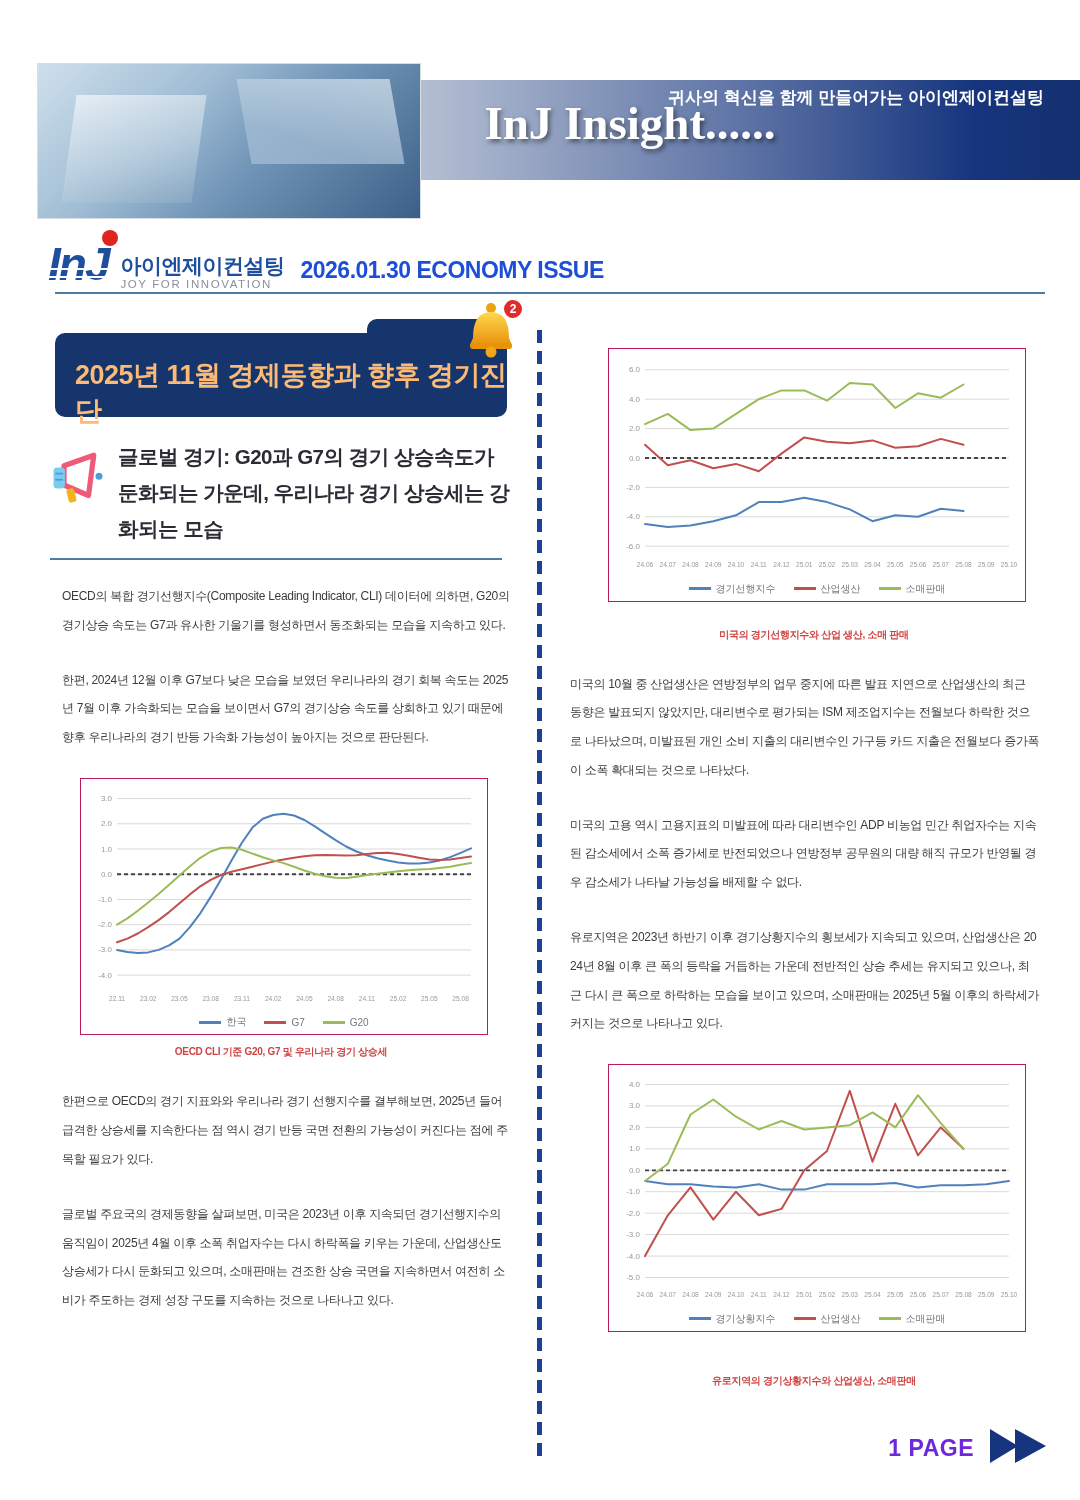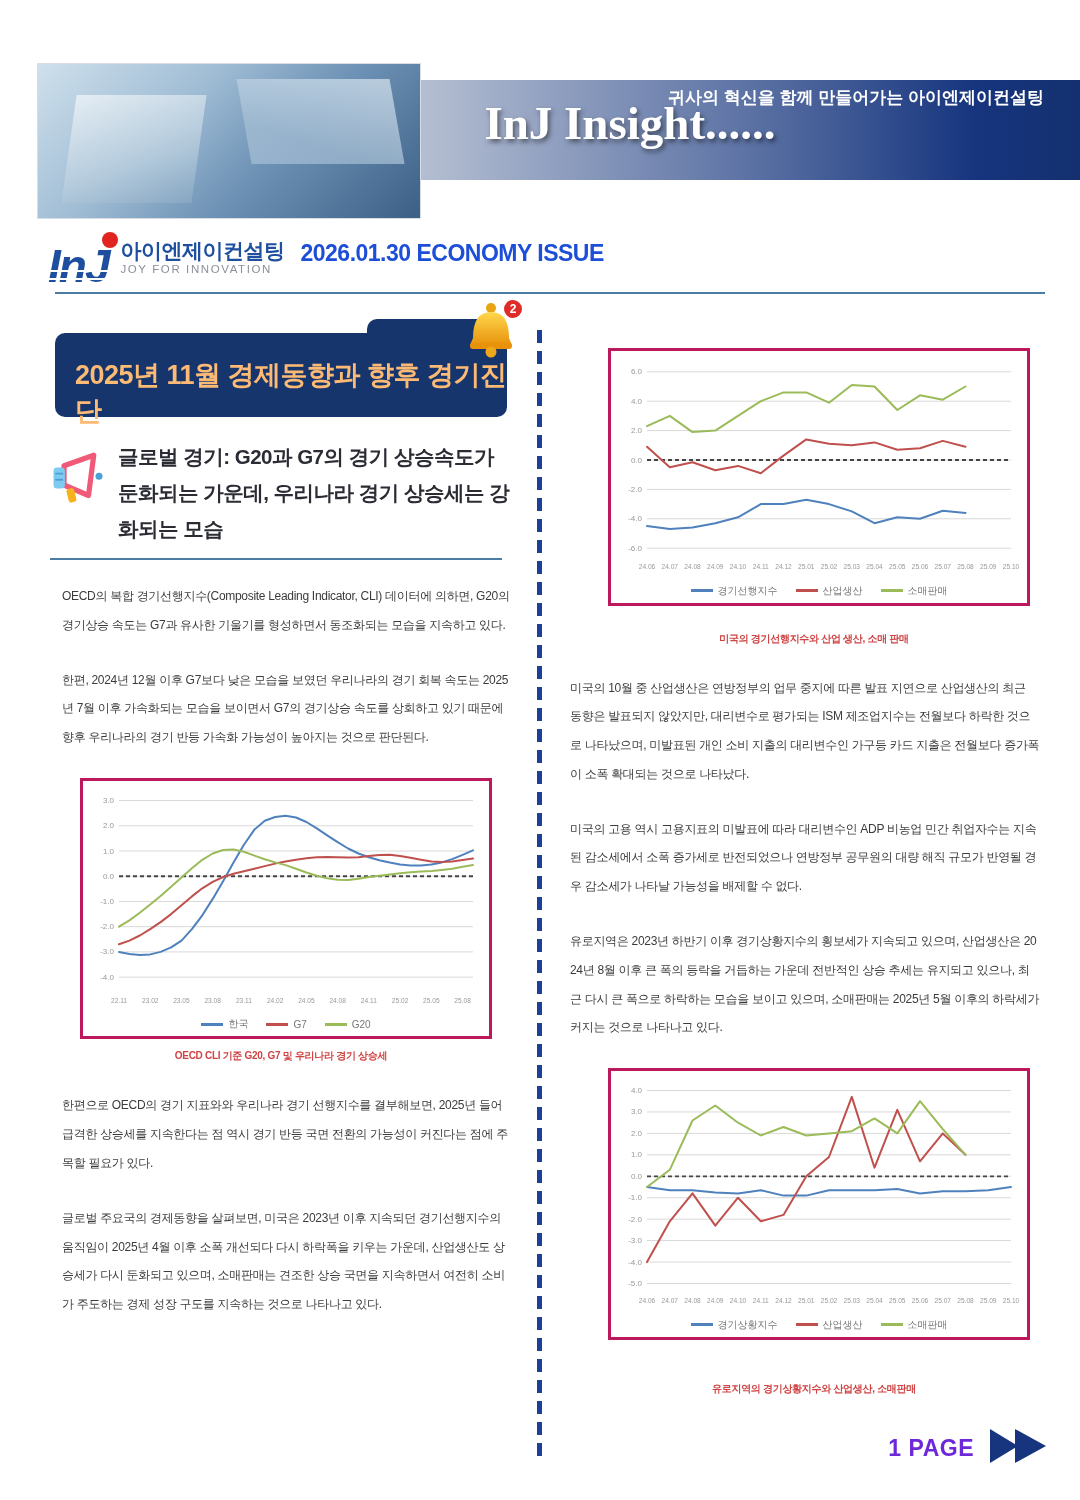--- a/index.html
+++ b/index.html
@@ -15,21 +15,21 @@
             text-shadow:2px 3px 5px rgba(0,0,0,0.5);}
   .photo{position:absolute;left:38px;top:64px;width:382px;height:154px;z-index:2;
          background:linear-gradient(135deg,#cfe0ec 0%,#9fbcd4 35%,#6f93b6 60%,#3c5f86 100%);
          box-shadow:0 0 0 1px #d7dde3;}
   .photo:before{content:"";position:absolute;left:8%;top:20%;width:34%;height:70%;
          background:linear-gradient(160deg,#eef4f8 0%,#b9cede 60%,#8aa9c4 100%);transform:skewX(-8deg);opacity:.8;}
   .photo:after{content:"";position:absolute;right:6%;top:10%;width:40%;height:55%;
          background:linear-gradient(200deg,#dce8f1 0%,#a7c0d6 70%);transform:skewX(10deg);opacity:.7;}
 
   
-  .logo-row{position:absolute;left:48px;top:240px;height:62px;display:flex;z-index:3;}
+  .logo-row{position:absolute;left:48px;top:228px;height:62px;display:flex;align-items:flex-end;z-index:3;}
   .inj-mark{position:relative;font-weight:900;font-style:italic;font-size:46px;line-height:52px;
             color:#1d4f9e;letter-spacing:-2px;padding-right:6px;}
   .inj-dot{position:absolute;right:-4px;top:-8px;width:16px;height:16px;border-radius:50%;background:#e02420;}
   .inj-stripe{position:absolute;left:0;width:64px;height:2px;background:#fff;}
   .logo-text{margin-left:6px;line-height:1;}
   .logo-co{color:#1d4f9e;font-weight:bold;font-size:21px;letter-spacing:-0.5px;}
   .logo-slogan{color:#8a8f99;font-size:11.5px;letter-spacing:1.6px;margin-top:3px;}
   .issue{margin-left:16px;font-weight:900;font-size:23px;color:#1d4ed8;letter-spacing:-0.5px;padding-bottom:6px;}
   .top-rule{position:absolute;left:55px;right:35px;top:292px;height:2px;background:#4c7ba3;}
 
@@ -52,21 +52,21 @@
                 word-break:break-all;}
   .heading-rule{position:absolute;left:50px;top:558px;width:452px;height:2px;background:#4b7da5;}
 
   
   .col{position:absolute;}
   .col-left{left:58px;top:582px;width:457px;}
   .col-right{left:566px;top:348px;width:478px;}
   .para{font-size:12px;line-height:28.8px;color:#3b3b3b;margin:0 4px 26px;word-break:break-all;letter-spacing:-0.3px;}
 
   
-  .chart-box{background:#fff;border:3px solid #be185d;padding:4px 2px 2px;}
+  .chart-box{background:#fff;border:1px solid #be185d;padding:4px 2px 2px;}
   .cb1{width:402px;margin:2px 0 10px 22px;}
   .cb2{width:412px;margin:0 0 0 42px;}
   .cb3{width:412px;margin:4px 0 0 42px;}
   .legend{text-align:center;margin:1px 0 3px;}
   .lg-item{display:inline-flex;align-items:center;margin:0 9px;font-size:10px;color:#777;}
   .lg-swatch{display:inline-block;width:22px;height:3px;margin-right:5px;}
   .caption{font-weight:bold;font-size:10px;color:#cf4343;text-align:center;letter-spacing:-0.3px;}
   .cap-left{width:402px;margin:0 0 28px 22px;}
   .cap-r1{width:412px;margin:26px 0 28px 42px;}
   .cap-r2{width:412px;margin:42px 0 0 42px;}
@@ -183,21 +183,21 @@
           </span><span class="lg-item">
             <span class="lg-swatch" style="background: rgb(192, 80, 77);"></span>
             <span>G7</span>
           </span><span class="lg-item">
             <span class="lg-swatch" style="background: rgb(155, 187, 89);"></span>
             <span>G20</span>
           </span></div>
     </div>
     <div class="caption cap-left">OECD CLI 기준 G20, G7 및 우리나라 경기 상승세</div>
     <p class="para">한편으로 OECD의 경기 지표와와 우리나라 경기 선행지수를 결부해보면, 2025년 들어 급격한 상승세를 지속한다는 점 역시 경기 반등 국면 전환의 가능성이 커진다는 점에 주목할 필요가 있다.</p>
-    <p class="para">글로벌 주요국의 경제동향을 살펴보면, 미국은 2023년 이후 지속되던 경기선행지수의 움직임이 2025년 4월 이후 소폭 개선되다 다시 하락폭을 키우는 가운데, 산업생산도 상승세가 다시 둔화되고 있으며, 소매판매는 견조한 상승 국면을 지속하면서 여전히 소비가 주도하는 경제 성장 구도를 지속하는 것으로 나타나고 있다.</p>
+    <p class="para">글로벌 주요국의 경제동향을 살펴보면, 미국은 2023년 이후 지속되던 경기선행지수의 움직임이 2025년 4월 이후 소폭 취업자수는 다시 하락폭을 키우는 가운데, 산업생산도 상승세가 다시 둔화되고 있으며, 소매판매는 견조한 상승 국면을 지속하면서 여전히 소비가 주도하는 경제 성장 구도를 지속하는 것으로 나타나고 있다.</p>
   </div>
 
   <div class="col col-right">
     <div class="chart-box cb2">
       <svg width="406" height="218" viewBox="0 0 406 218">
           <line x1="34" x2="398" y1="16.818181818181813" y2="16.818181818181813" stroke="#d9d9d9" stroke-width="1"></line>
           <line x1="34" x2="398" y1="46.21212121212121" y2="46.21212121212121" stroke="#d9d9d9" stroke-width="1"></line>
           <line x1="34" x2="398" y1="75.60606060606061" y2="75.60606060606061" stroke="#d9d9d9" stroke-width="1"></line>
           <line x1="34" x2="398" y1="105" y2="105" stroke="#d9d9d9" stroke-width="1"></line>
           <line x1="34" x2="398" y1="134.39393939393938" y2="134.39393939393938" stroke="#d9d9d9" stroke-width="1"></line>

